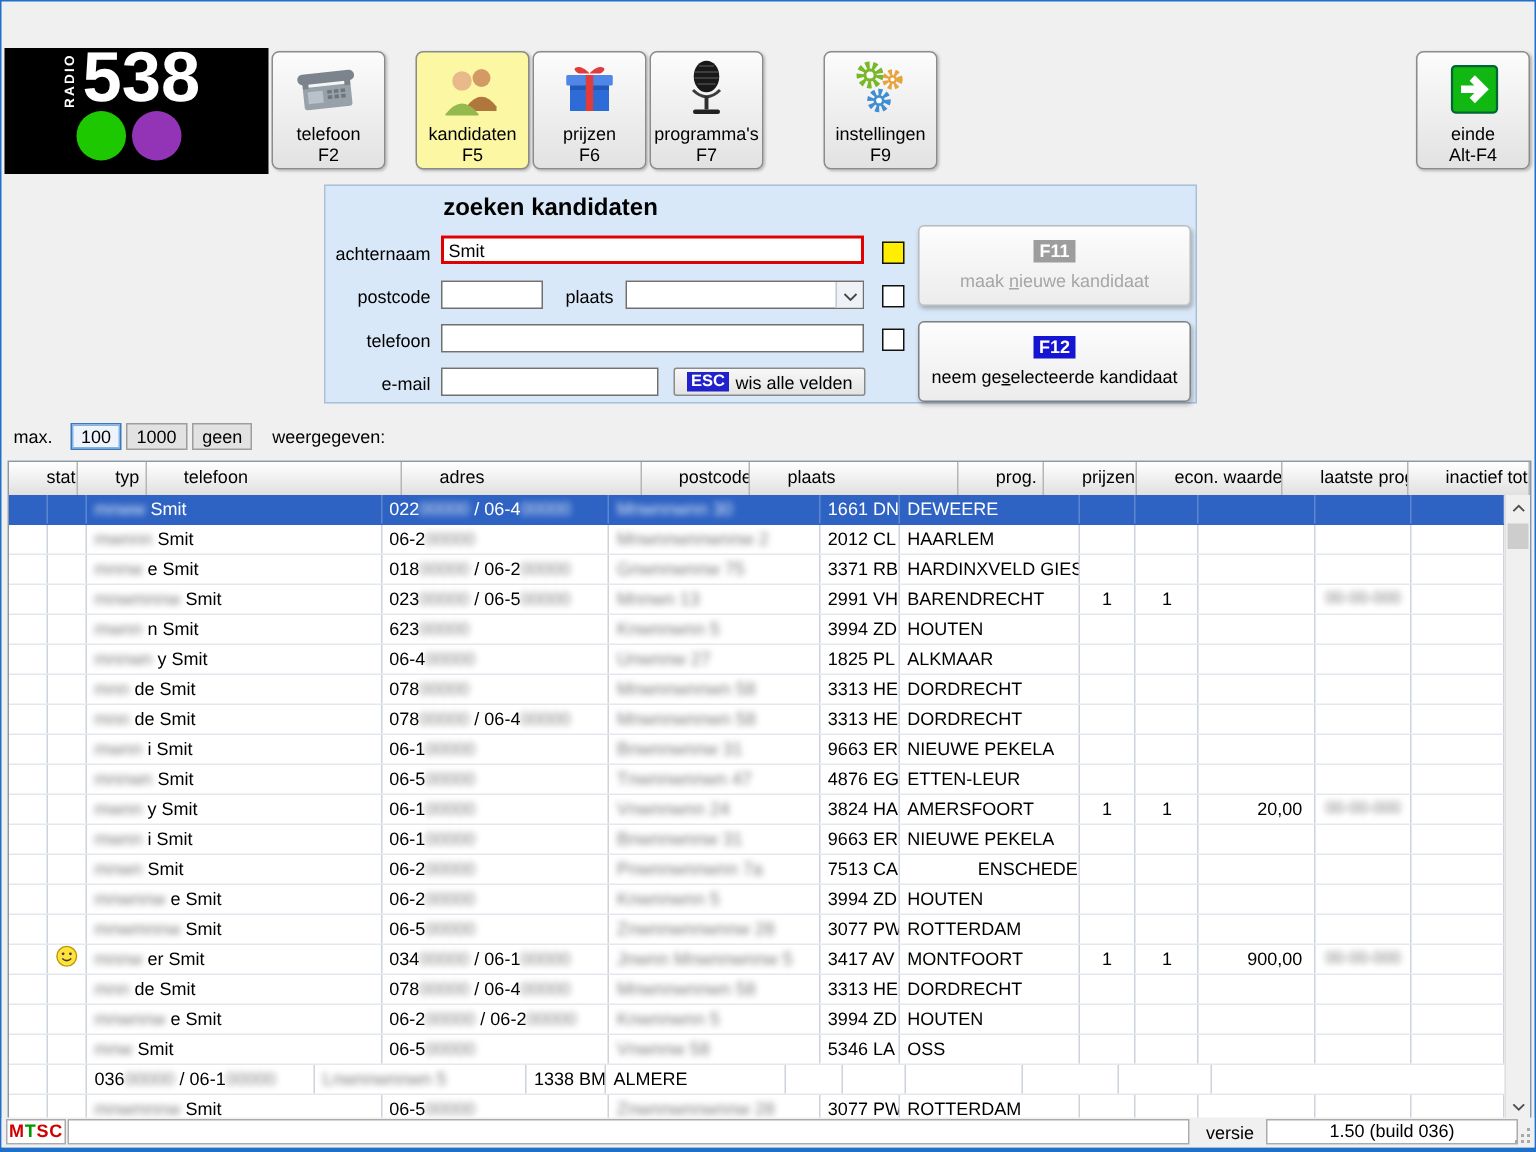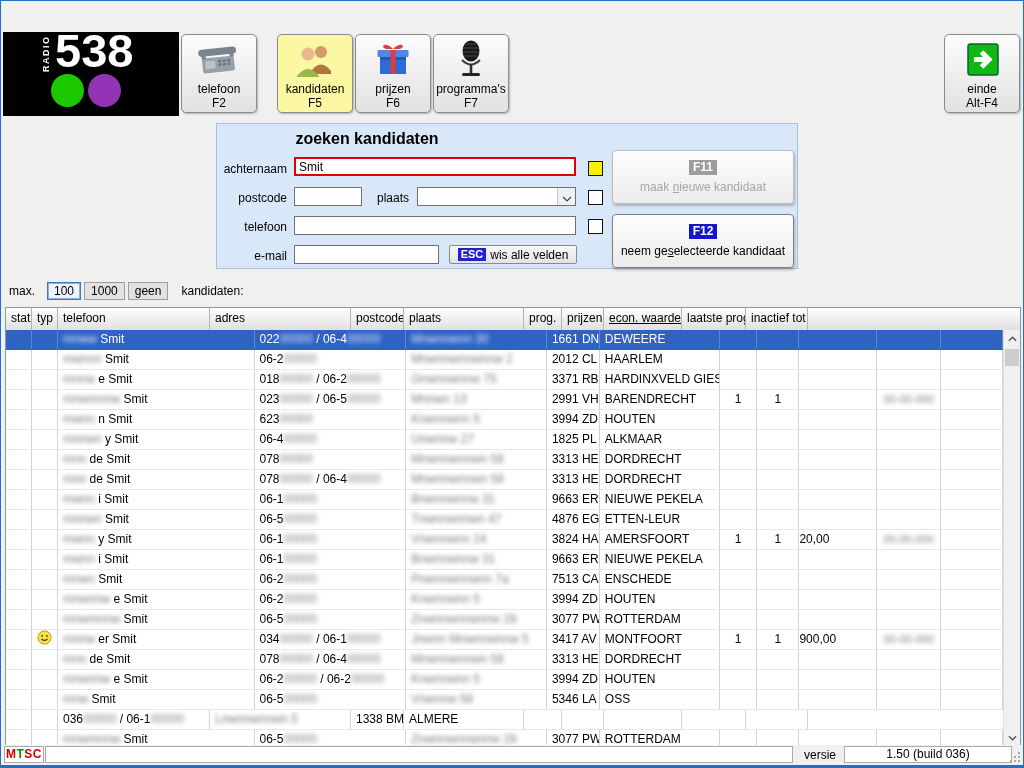--- a/index.html
+++ b/index.html
@@ -71,29 +71,29 @@
   .mini{height:18px;min-width:32px;box-sizing:border-box;border:1px solid #9e9e9e;background:#e2e2e2;
     font:12px "Liberation Sans",sans-serif;padding:0 6px;margin-right:3px;}
   .mini.sel{border-color:#3c78be;box-shadow:inset 0 0 0 1px #86b4e2;background:#edf4fc;}
   .maxbar .shown{margin-left:10px;}
   
   .table{position:absolute;left:4px;top:306px;width:1016px;height:440px;box-sizing:border-box;
     background:#fff;border:1px solid #8a97a5;}
   .thead{position:absolute;left:0;top:0;right:0;height:22px;display:flex;
     background:linear-gradient(#ffffff,#e0e0e0);border-bottom:1px solid #9a9a9a;}
   .th{box-sizing:border-box;border-right:1px solid #b5b5b5;font-size:12px;line-height:21px;
-    padding-left:5px;overflow:hidden;white-space:nowrap;}
+    padding-left:5px;overflow:hidden;white-space:nowrap;margin-left:20px;}
   .th.focused{background:#dbe9fa;box-shadow:inset 0 0 0 2px #39414d;}
   .th-fill{flex:1;border-right:none;}
   .tbody{position:absolute;left:0;top:22px;right:17px;bottom:0;overflow:hidden;}
   .tr{display:flex;height:19px;line-height:18px;border-bottom:1px solid #e4e8ee;}
   .td{box-sizing:border-box;border-right:1px solid #ccd3db;padding-left:5px;font-size:12px;
     overflow:hidden;white-space:nowrap;}
   .td-prog,.td-prijzen{text-align:center;padding-left:0;}
-  .td-econ{padding-right:8px;padding-left:0;}
+  .td-econ{text-align:right;padding-right:8px;padding-left:0;}
   .td-laatste{text-align:center;padding-left:0;font-size:11px;}
   .tr.selected{background:#2e63c4;color:#fff;border-bottom-color:#2e63c4;}
   .tr.selected .td{border-right-color:#5d86d2;}
   .blur{filter:blur(2px);color:#808080;}
   .tr.selected .blur{color:#dfe7f6;}
   .vscroll{position:absolute;top:22px;right:0;bottom:0;width:17px;background:#f0f0f0;
     border-left:1px solid #dfdfdf;box-sizing:border-box;}
   .sarrow{position:absolute;left:0;width:16px;height:17px;display:flex;align-items:center;justify-content:center;}
   .sarrow.up{top:0;}
   .sarrow.down{bottom:0;}
@@ -178,20 +178,34 @@
             <ellipse cx="21" cy="12" rx="8.5" ry="10.5" fill="#191919"></ellipse>
             <path d="M13 9 h16 M13 13 h16 M15 17 h12 M16 5 h10" stroke="#4a4a4a" stroke-width="1"></path>
             <path d="M12 21 q9 9 18 0" fill="none" stroke="#3c3c3c" stroke-width="2"></path>
             <rect x="19.7" y="25" width="2.6" height="9" fill="#2e2e2e"></rect>
             <rect x="12" y="34" width="18" height="3" rx="1.5" fill="#222"></rect>
           </svg>
         </div>
         <div class="tb-label">programma's</div>
         <div class="tb-label">F7</div>
       </div>
+      <div class="tb-btn tb-instellingen">
+        <div class="tb-icon">
+          <svg width="44" height="42" viewBox="0 0 44 42">
+            <circle cx="15" cy="11" r="6.5" fill="none" stroke="#79b829" stroke-width="5" stroke-dasharray="2.6 2"></circle>
+            <circle cx="15" cy="11" r="3.4" fill="#fff" stroke="#79b829" stroke-width="2"></circle>
+            <circle cx="30" cy="14" r="4.8" fill="none" stroke="#e7a33c" stroke-width="4" stroke-dasharray="2.2 1.8"></circle>
+            <circle cx="30" cy="14" r="2.2" fill="#fff" stroke="#e7a33c" stroke-width="1.6"></circle>
+            <circle cx="21" cy="28" r="5.6" fill="none" stroke="#3f8ed2" stroke-width="4.5" stroke-dasharray="2.4 1.9"></circle>
+            <circle cx="21" cy="28" r="2.8" fill="#fff" stroke="#3f8ed2" stroke-width="1.8"></circle>
+          </svg>
+        </div>
+        <div class="tb-label">instellingen</div>
+        <div class="tb-label">F9</div>
+      </div>
       <div class="tb-btn tb-einde">
         <div class="tb-icon">
           <svg width="42" height="40" viewBox="0 0 42 40">
             <rect x="7" y="4" width="30" height="31" rx="2.5" fill="#12b812" stroke="#063" stroke-width="1.5"></rect>
             <path d="M13 19.5 h13 M20.5 12 l7.5 7.5 -7.5 7.5" fill="none" stroke="#fff" stroke-width="5"></path>
           </svg>
         </div>
         <div class="tb-label">einde</div>
         <div class="tb-label">Alt-F4</div>
       </div>
@@ -235,34 +249,34 @@
       <span class="fbadge">F12</span>
       <span><span>neem ge</span><u>s</u><span>electeerde kandidaat</span></span>
     </button>
   </div>
 
   <div class="maxbar">
     <span class="lbl">max.</span>
     <button class="mini sel">100</button>
     <button class="mini">1000</button>
     <button class="mini">geen</button>
-    <span class="shown">kandidaten:</span>
+    <span class="shown">weergegeven:</span>
   </div>
 
   <div class="table">
     <div class="thead">
         <div class="th" style="width: 26px;">stat</div>
         <div class="th" style="width: 26px;">typ</div>
         <div class="th" style="width: 152px;">telefoon</div>
         <div class="th" style="width: 141px;">adres</div>
         <div class="th" style="width: 53px;">postcode</div>
         <div class="th" style="width: 120px;">plaats</div>
         <div class="th" style="width: 38px;">prog.</div>
         <div class="th" style="width: 42px;">prijzen</div>
-        <div class="th" style="width: 78px; text-decoration: underline;">econ. waarde</div>
+        <div class="th" style="width: 78px;">econ. waarde</div>
         <div class="th" style="width: 64px;">laatste prog.</div>
         <div class="th" style="width: 62px;">inactief tot</div>
         <div class="th-fill"></div>
       </div>
     <div class="tbody">
         <div class="tr selected">
           <div class="td td-stat" style="width: 26px;"></div>
           <div class="td td-typ" style="width: 26px;"></div>
           <div class="td td-naam" style="width: 197px;"><span class="blur">mnww</span><span> Smit</span></div>
           <div class="td td-telefoon" style="width: 152px;"><span>022</span><span class="blur">00000</span><span> / 06-4</span><span class="blur">00000</span></div>
@@ -429,21 +443,21 @@
           <div class="td td-laatste" style="width: 64px;"></div>
           <div class="td td-inactief" style="width: 62px;"></div>
         </div>
         <div class="tr">
           <div class="td td-stat" style="width: 26px;"></div>
           <div class="td td-typ" style="width: 26px;"></div>
           <div class="td td-naam" style="width: 197px;"><span class="blur">mnwn</span><span> Smit</span></div>
           <div class="td td-telefoon" style="width: 152px;"><span>06-2</span><span class="blur">00000</span></div>
           <div class="td td-adres" style="width: 141px;"><span class="blur">Pnwnnwnnwnn 7a</span></div>
           <div class="td td-postcode" style="width: 53px;">7513 CA</div>
-          <div class="td td-plaats" style="width: 120px;">ENSCHEDE</div>
+          <div class="td td-plaats" style="width: 120px; text-align: right;">ENSCHEDE</div>
           <div class="td td-prog" style="width: 38px;"></div>
           <div class="td td-prijzen" style="width: 42px;"></div>
           <div class="td td-econ" style="width: 78px;"></div>
           <div class="td td-laatste" style="width: 64px;"></div>
           <div class="td td-inactief" style="width: 62px;"></div>
         </div>
         <div class="tr">
           <div class="td td-stat" style="width: 26px;"></div>
           <div class="td td-typ" style="width: 26px;"></div>
           <div class="td td-naam" style="width: 197px;"><span class="blur">mnwnnw</span><span> e Smit</span></div>

